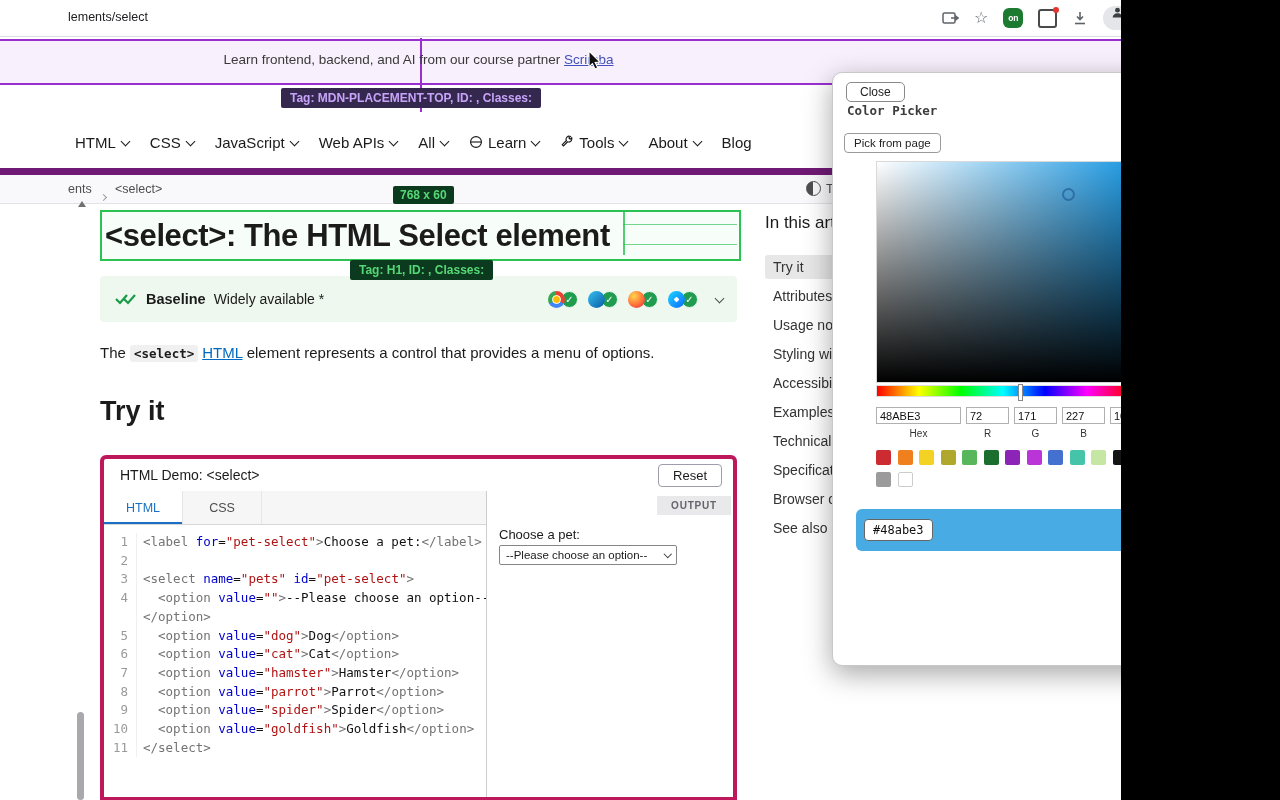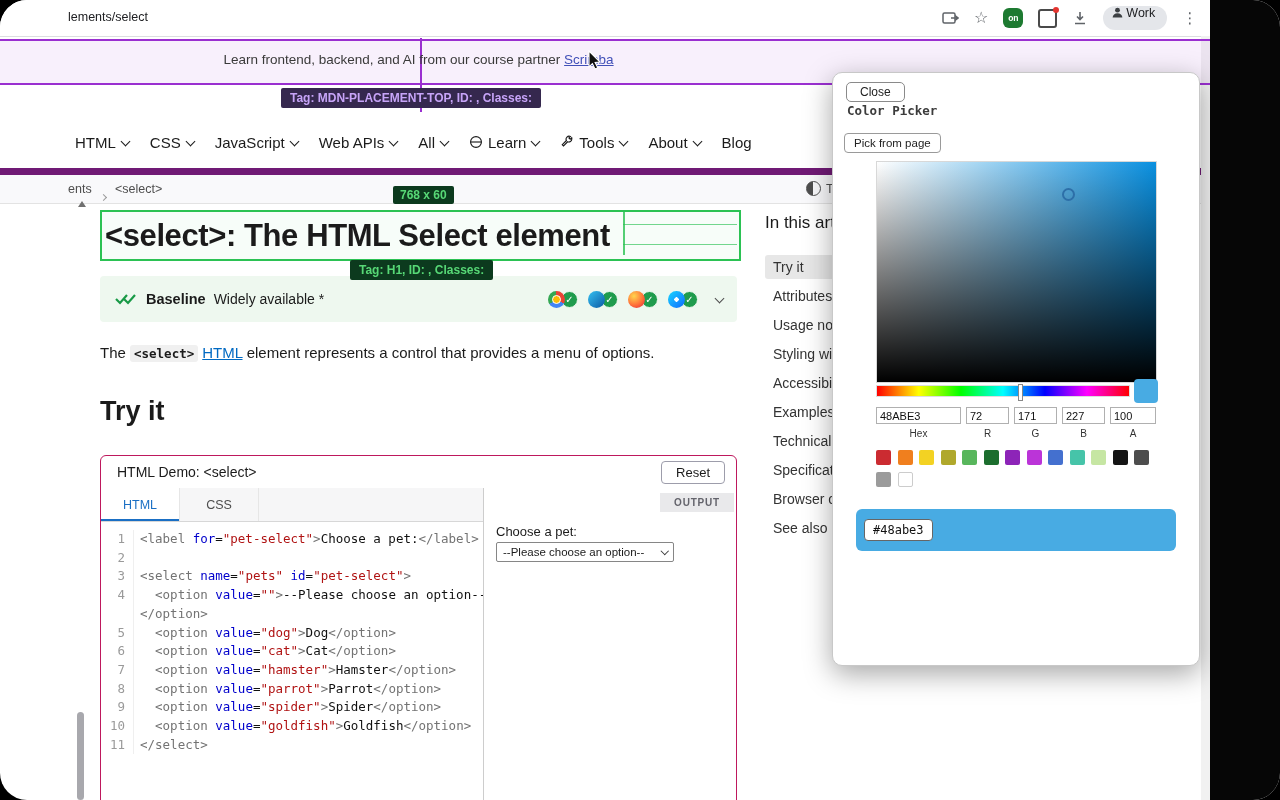--- a/index.html
+++ b/index.html
@@ -1,17 +1,17 @@
 <!DOCTYPE html>
 <html><head>
 <meta charset="utf-8">
 <style>
   html,body{margin:0;padding:0;background:#000;}
-  #screen{position:relative;width:1280px;height:800px;background:#fff;overflow:hidden;
-          font-family:"Liberation Sans",sans-serif;color:#1b1b1b;border-radius:27px;}
+  #screen{position:relative;width:1121px;height:800px;background:#fff;overflow:hidden;
+          font-family:"Liberation Sans",sans-serif;color:#1b1b1b;}
   
   .chev{display:inline-block;width:6px;height:6px;border-right:1.6px solid currentColor;
         border-bottom:1.6px solid currentColor;transform:rotate(45deg);margin-left:6px;margin-bottom:2px;}
   .chev-r{transform:rotate(-45deg);margin:0 4px 0 4px;}
 
   
   #chrome-bar{position:absolute;left:0;top:0;width:1210px;height:36px;background:#fff;border-bottom:1px solid #dcdde0;}
   #url-text{position:absolute;left:68px;top:10px;font-size:12.5px;color:#202124;}
   #chrome-icons{position:absolute;left:942px;top:0;height:36px;display:flex;align-items:center;gap:15px;}
   .c-icon{display:flex;align-items:center;justify-content:center;color:#5f6368;}
@@ -79,21 +79,21 @@
   #bl-chevron{color:#4e4e4e;margin-left:8px;}
 
   
   #intro{position:absolute;left:100px;top:342px;width:637px;font-size:15px;line-height:1.5;}
   #intro code{font-family:"DejaVu Sans Mono",monospace;font-weight:bold;font-size:12.5px;background:#f0f0f0;
               padding:1px 4px;border-radius:3px;}
   #intro a{color:#0069c2;text-decoration:underline;margin-left:4px;}
   #tryit-heading{position:absolute;left:100px;top:396px;font-size:27px;font-weight:600;}
 
   
-  #demo-box{position:absolute;left:100px;top:455px;width:637px;height:346px;border:1px solid #be185d;
+  #demo-box{position:absolute;left:100px;top:455px;width:637px;height:346px;border:4px solid #be185d;
             border-radius:6px 6px 0 0;box-sizing:border-box;background:#fff;padding-left:12px;}
   #demo-header{position:absolute;left:0;top:0;right:0;height:32px;display:flex;align-items:center;
                justify-content:space-between;padding:0 11px 0 16px;border-bottom:1px solid #cdcdcd;font-size:14px;}
   #reset-btn{border:1px solid #9d9dab;border-radius:4px;background:#fff;font-size:13px;padding:3px 14px;color:#1b1b1b;}
   #demo-tabs{position:absolute;left:0;top:32px;width:382px;height:34px;background:#f6f6f7;border-bottom:1px solid #d7d7d7;
              display:flex;box-sizing:border-box;}
   .demo-tab{width:78px;display:flex;align-items:center;justify-content:center;font-size:12.5px;color:#4e4e4e;
             border-right:1px solid #e6e6e6;}
   .demo-tab.active{background:#fff;color:#1a6fc4;box-shadow:inset 0 -2px 0 #1a6fc4;}
   #code-area{position:absolute;left:0;top:66px;width:382px;bottom:0;overflow:hidden;

